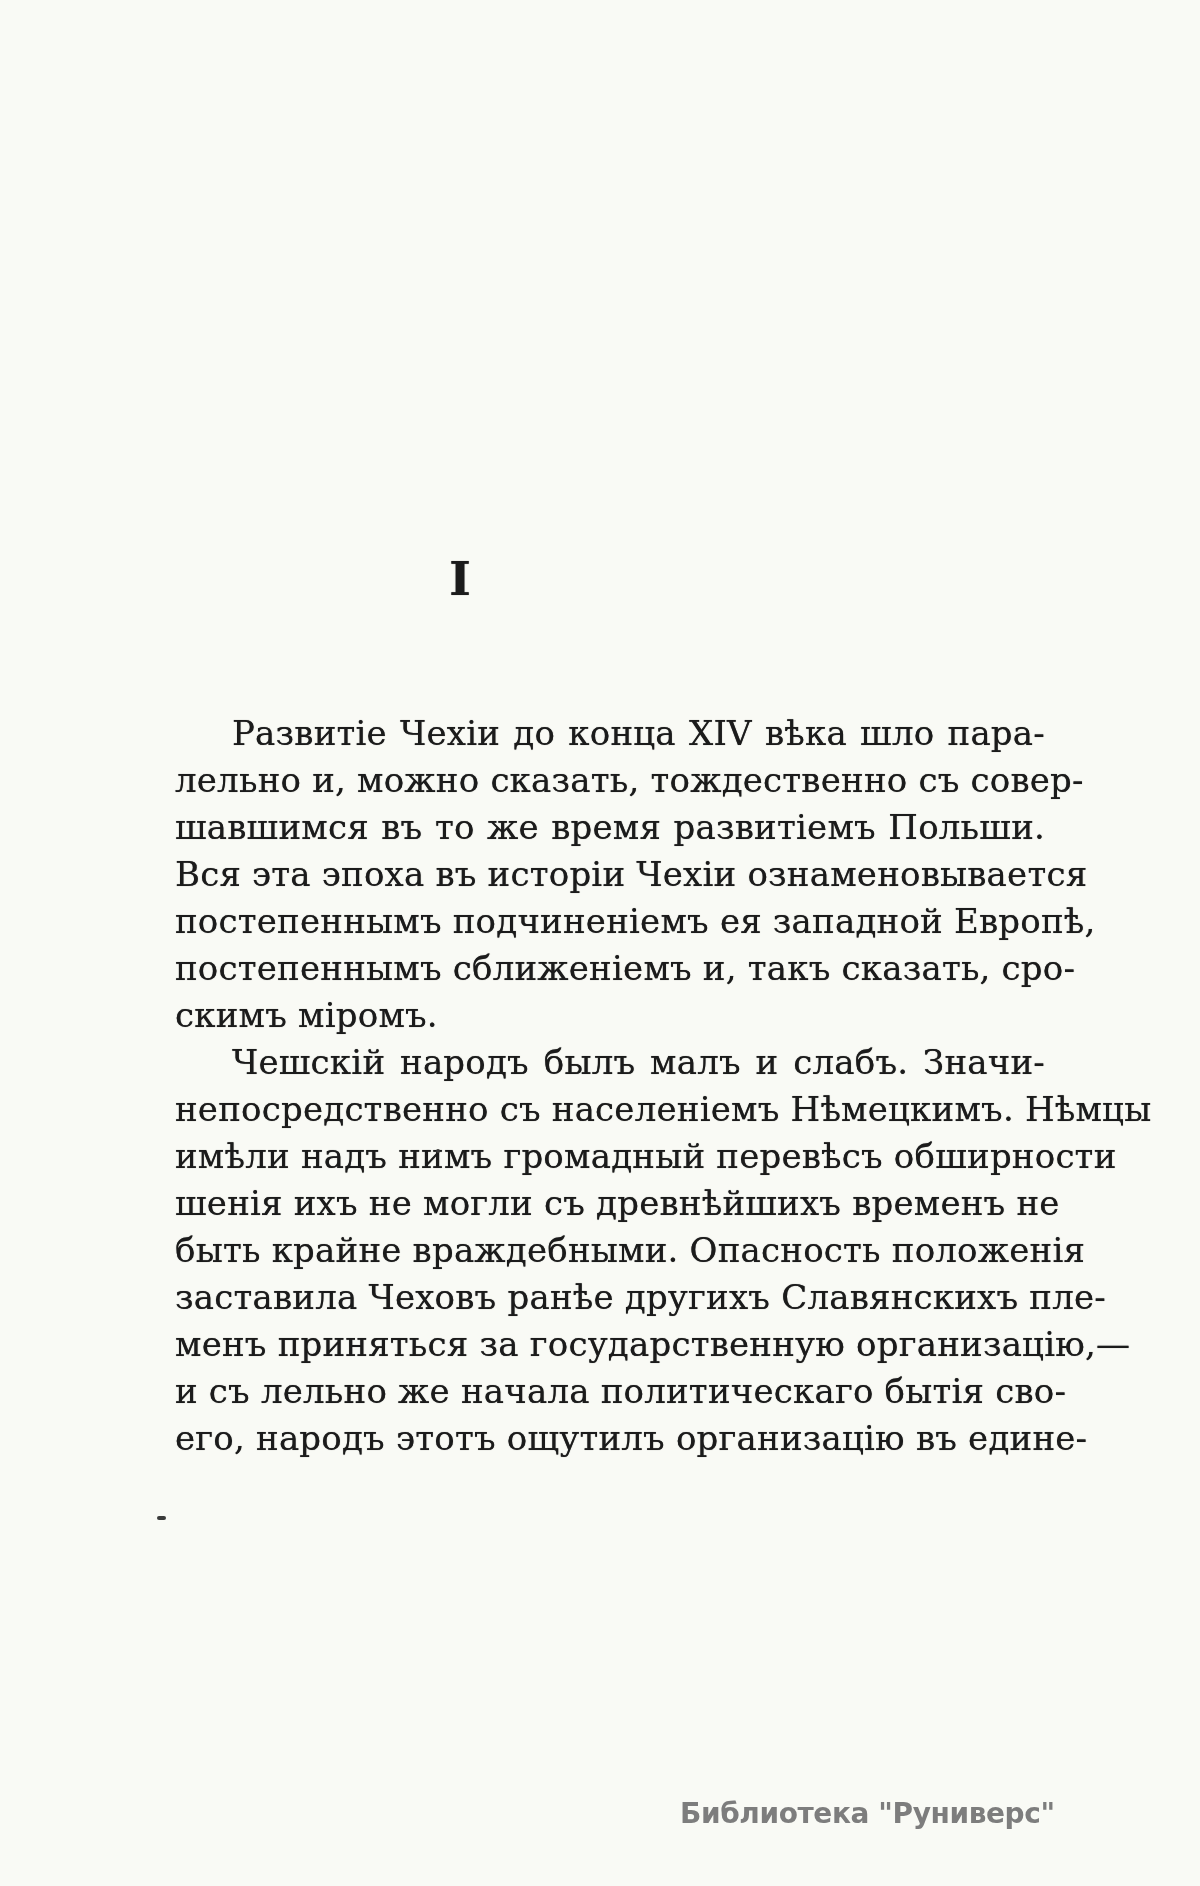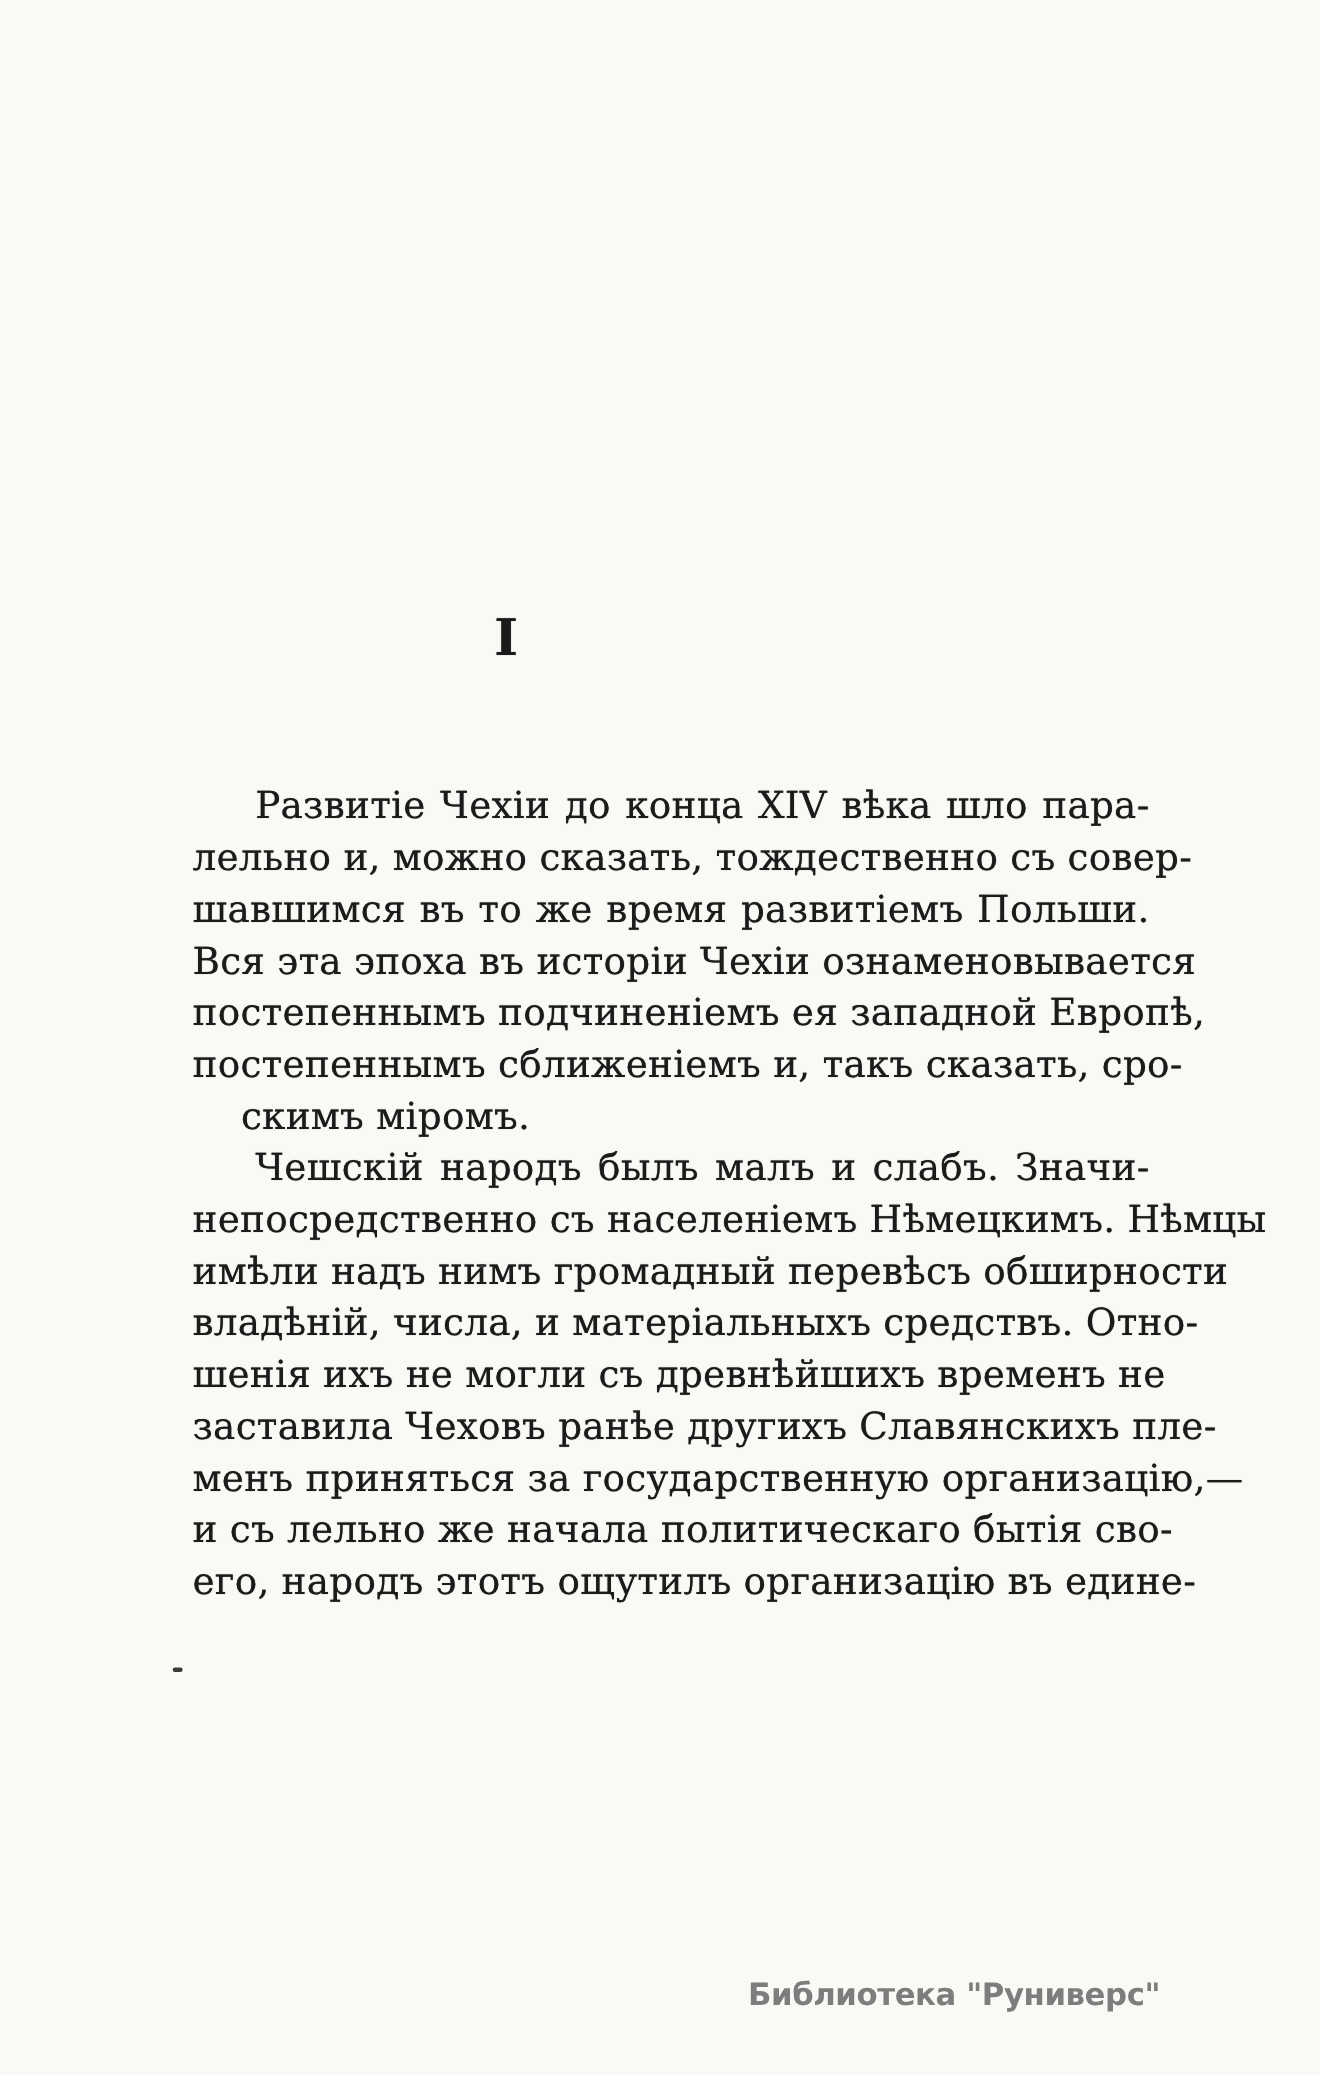--- a/index.html
+++ b/index.html
@@ -44,21 +44,20 @@
     white-space:nowrap;
     text-align:justify;
     text-align-last:justify;
   }
   .line.indent{
     padding-left:57px;
   }
   .line.para-end{
     text-align:left;
     text-align-last:left;
-    margin-left:44px;
   }
   .speck{
     position:absolute;
     background:#3a3a3a;
     border-radius:2px;
   }
   .speck-1{left:157px;top:1516px;width:9px;height:4px;}
   .speck-2{left:436px;top:1149px;width:4px;height:4px;border-radius:50%;}
   .watermark{
     position:absolute;
@@ -82,22 +81,22 @@
       <div class="line indent">Развитіе Чехіи до конца XIV вѣка шло пара-</div>
       <div class="line">лельно и, можно сказать, тождественно съ совер-</div>
       <div class="line">шавшимся въ то же время развитіемъ Польши.</div>
       <div class="line">Вся эта эпоха въ исторіи Чехіи ознаменовывается</div>
       <div class="line">постепеннымъ подчиненіемъ ея западной Европѣ,</div>
       <div class="line">постепеннымъ сближеніемъ и, такъ сказать, сро-</div>
       <div class="line para-end">скимъ міромъ.</div>
       <div class="line indent">Чешскій народъ былъ малъ и слабъ. Значи-</div>
       <div class="line">непосредственно съ населеніемъ Нѣмецкимъ. Нѣмцы</div>
       <div class="line">имѣли надъ нимъ громадный перевѣсъ обширности</div>
-      <div class="line">владѣній, числа, и матеріальныхъ средствъ. Отно-</div>
       <div class="line">шенія ихъ не могли съ древнѣйшихъ временъ не</div>
+      <div class="line">быть крайне враждебными. Опасность положенія</div>
       <div class="line">заставила Чеховъ ранѣе другихъ Славянскихъ пле-</div>
       <div class="line">менъ приняться за государственную организацію,—</div>
       <div class="line">и съ лельно же начала политическаго бытія сво-</div>
       <div class="line">его, народъ этотъ ощутилъ организацію въ едине-</div>
     </div>
 
   <div class="speck speck-1"></div>
   <div class="speck speck-2"></div>
 
   <div class="watermark">Библиотека "Руниверс"</div>

